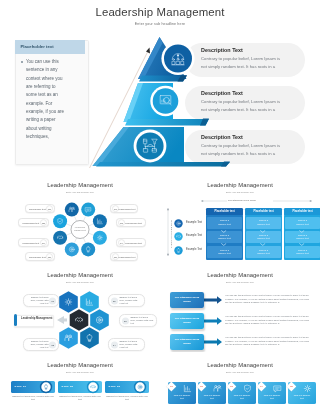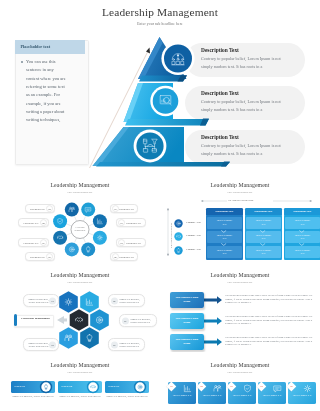--- a/index.html
+++ b/index.html
@@ -1,17 +1,17 @@
 <!DOCTYPE html>
 <html><head>
 <meta charset="utf-8">
 <style>
   html,body{margin:0;padding:0;width:320px;height:411px;background:#fff;
     font-family:"Liberation Sans",sans-serif;overflow:hidden;-webkit-font-smoothing:antialiased;}
-  .sheet{position:relative;width:320px;height:411px;background:#fff;font-family:Liberation Serif, serif;}
+  .sheet{position:relative;width:320px;height:411px;background:#fff;}
   .slide{position:absolute;background:#fff;overflow:hidden;}
 
   
   #hero{left:0;top:0;width:320px;height:172px;}
   #hero .h-title{position:absolute;left:0;top:6px;width:320px;text-align:center;
     font-size:11.4px;color:#3b3b3b;letter-spacing:.15px;}
   #hero .h-sub{position:absolute;left:0;top:22px;width:320px;text-align:center;
     font-size:3.6px;color:#6f6f6f;letter-spacing:.15px;}
 
   #hero .sidecard{position:absolute;left:14.5px;top:40px;width:72px;height:123px;

